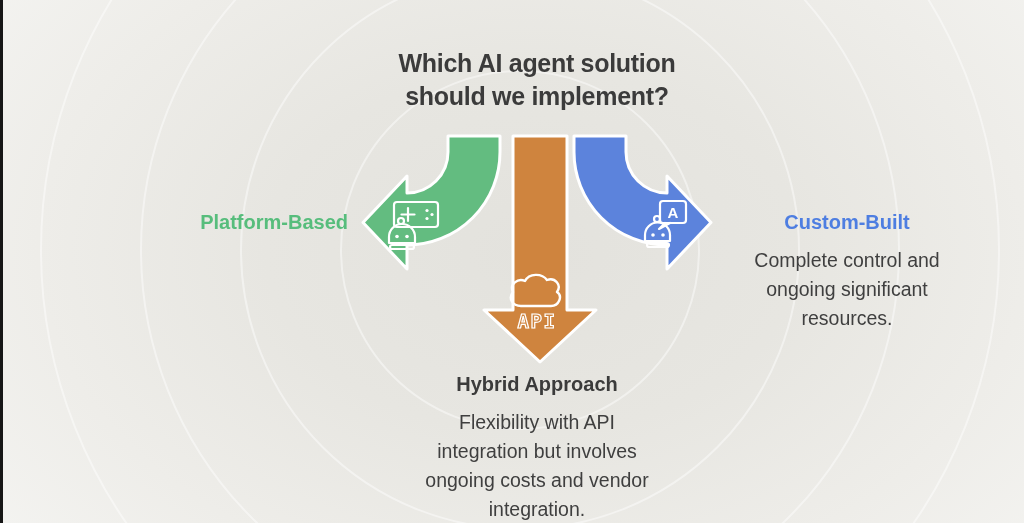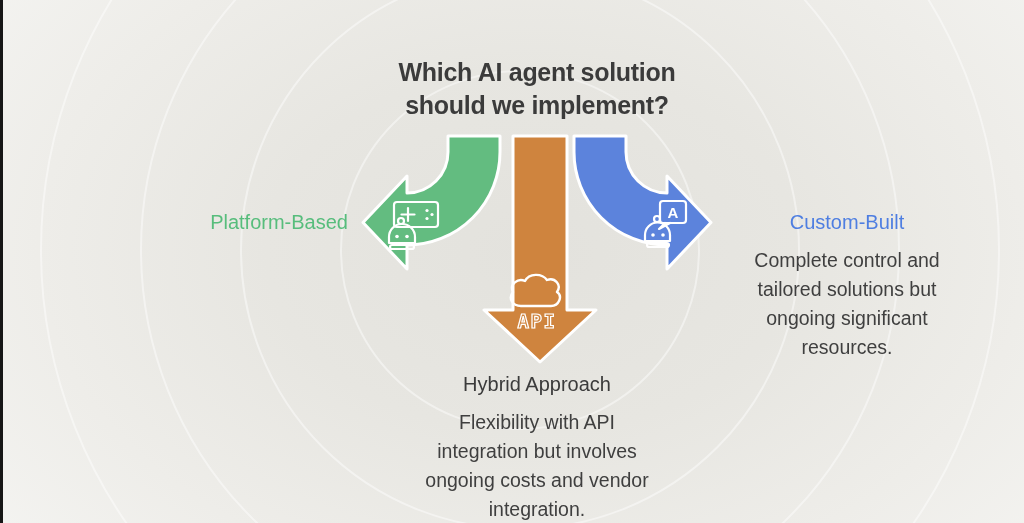--- a/index.html
+++ b/index.html
@@ -14,29 +14,29 @@
 
   .left-bar { position:absolute; left:0; top:0; width:3px; height:523px; background:#161616; }
 
   .ring { position:absolute; border:2px solid rgba(255,255,255,0.45); border-radius:50%; }
   .r1 { width:360px; height:360px; left:340px; top:70px;  }
   .r2 { width:560px; height:560px; left:240px; top:-30px; }
   .r3 { width:760px; height:760px; left:140px; top:-130px; }
   .r4 { width:960px; height:960px; left:40px;  top:-230px; }
 
   .title {
-    position:absolute; top:56px; left:312px; width:450px;
+    position:absolute; top:47px; left:312px; width:450px;
     text-align:center; font-size:25px; font-weight:bold;
     color:#3b3b3b; line-height:33px; letter-spacing:-0.3px;
   }
 
   svg.arrows { position:absolute; left:0; top:0; }
 
   .option-block { position:absolute; }
-  .option-label { font-size:20px; font-weight:normal; line-height:24px; margin-bottom:12px; }
+  .option-label { font-size:20px; font-weight:bold; line-height:24px; margin-bottom:12px; }
   .option-desc  { font-size:19.5px; line-height:29px; color:#3f3f3f; }
 
   .block-left  { top:210px; right:676px; width:280px; text-align:right; }
   .block-left  .option-label { color:#57bd7c; }
 
   .block-right { top:210px; left:727px; width:240px; text-align:center; }
   .block-right .option-label { color:#4e7ee1; }
 
   .block-bottom { top:372px; left:387px; width:300px; text-align:center; }
   .block-bottom .option-label { color:#3b3b3b; }
@@ -98,21 +98,20 @@
   </svg>
 
   <div class="option-block block-left">
     <div class="option-label">Platform-Based</div>
   </div>
 
   <div class="option-block block-right">
     <div class="option-label">Custom-Built</div>
     <div class="option-desc">
       <div>Complete control and</div>
-      <div>tailored solutions but</div>
       <div>ongoing significant</div>
       <div>resources.</div>
     </div>
   </div>
 
   <div class="option-block block-bottom">
     <div class="option-label">Hybrid Approach</div>
     <div class="option-desc">
       <div>Flexibility with API</div>
       <div>integration but involves</div>

